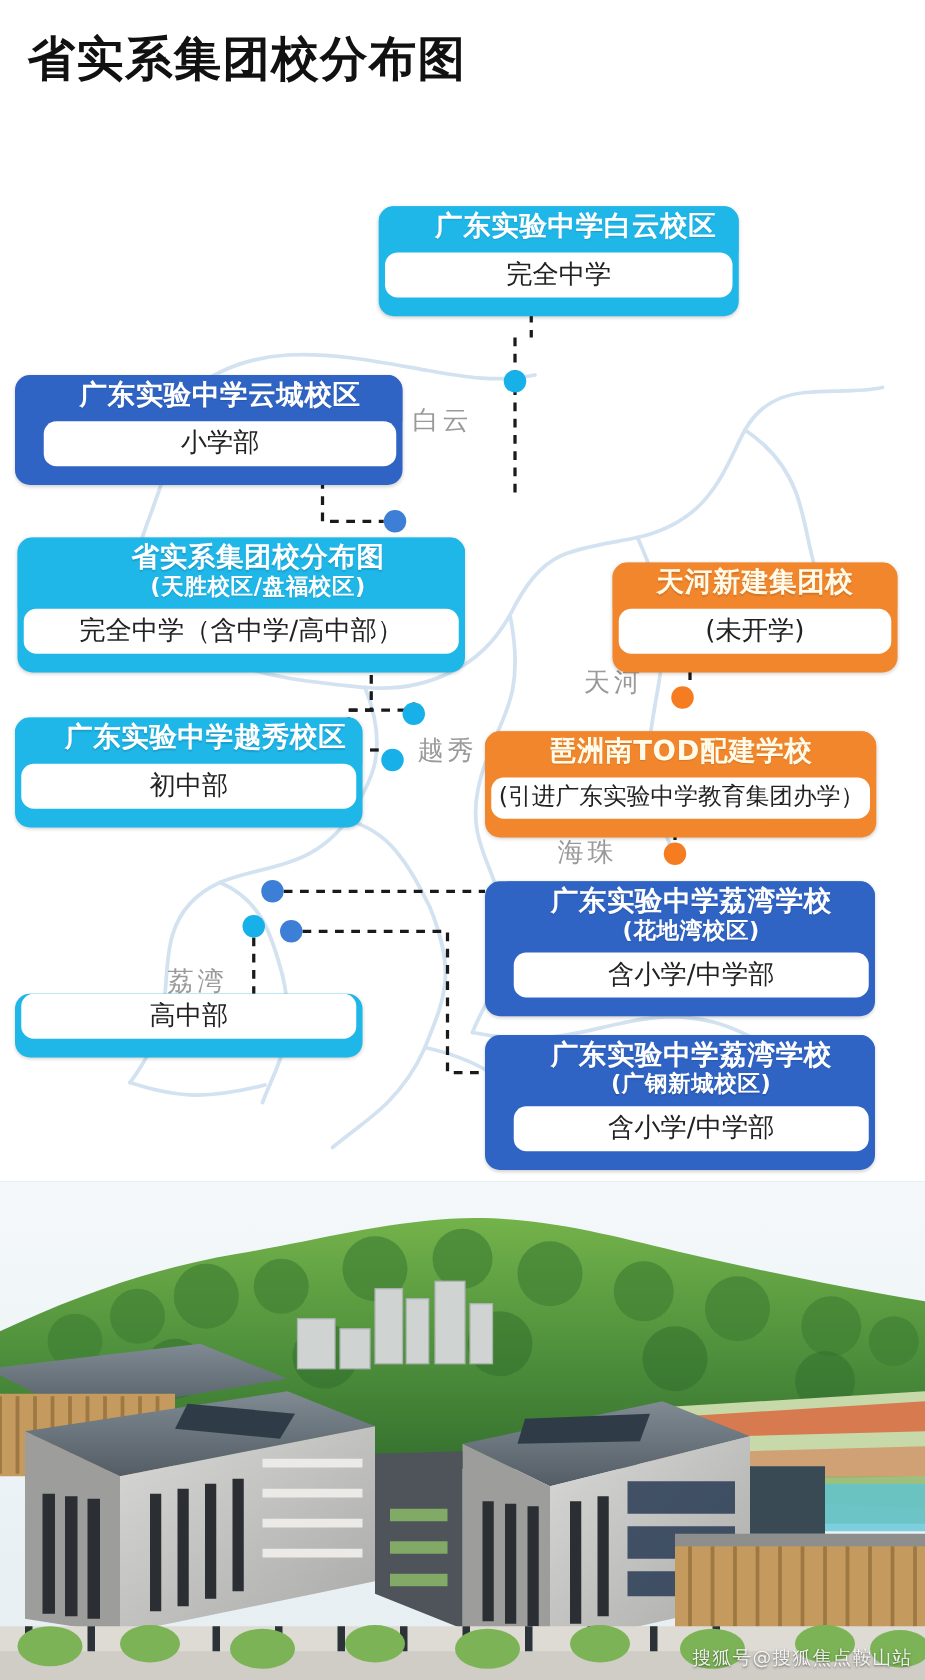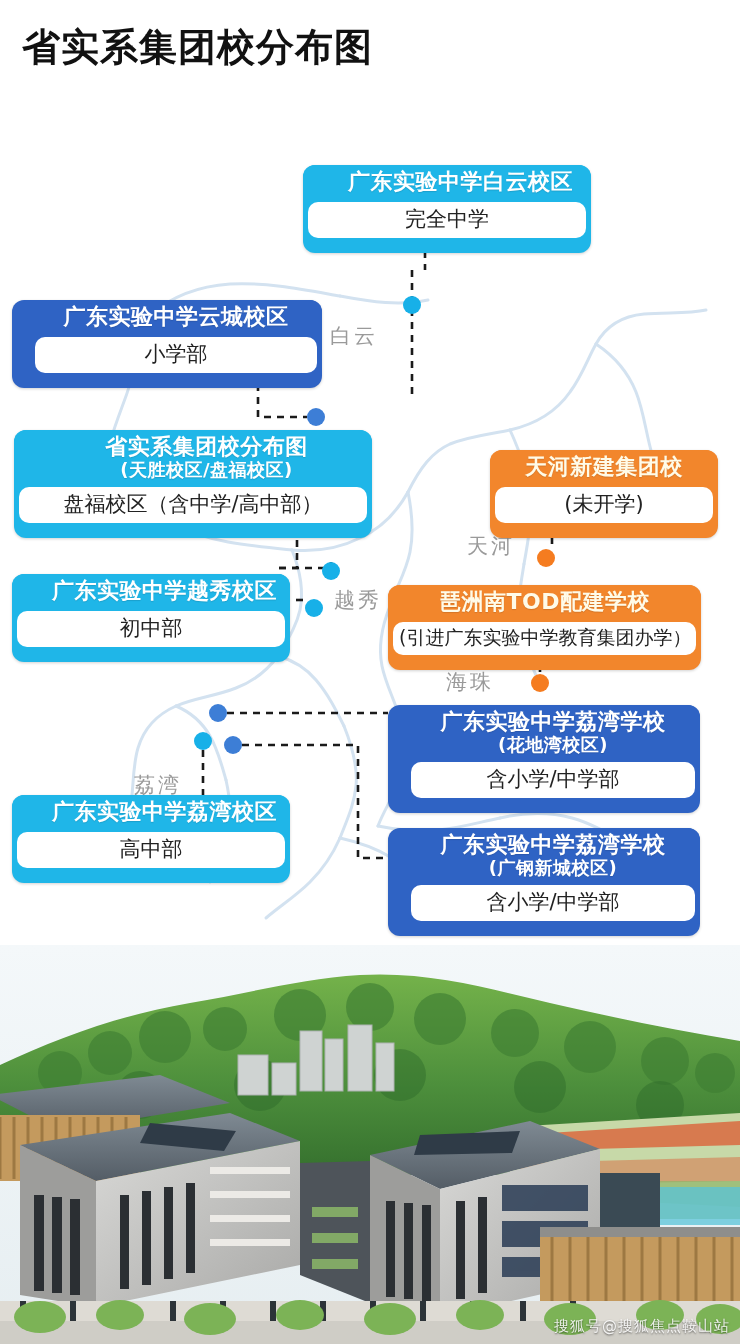--- a/index.html
+++ b/index.html
@@ -194,34 +194,31 @@
       <span class="main">广东实验中学云城校区</span>
     </div>
     <div class="body">小学部</div>
   </div>
 
   <div class="card cyan" id="card-yuexiu-sch">
     <div class="head">
       <span class="main">省实系集团校分布图</span>
       <span class="sub">(天胜校区/盘福校区)</span>
     </div>
-    <div class="body">盘福校区（含中学/高中部）</div>
+    <div class="body">完全中学（含中学/高中部）</div>
   </div>
 
   <div class="card cyan" id="card-yuexiu-camp">
     <div class="head">
       <span class="main">广东实验中学越秀校区</span>
     </div>
     <div class="body">初中部</div>
   </div>
 
   <div class="card cyan" id="card-liwan-camp">
-    <div class="head">
-      <span class="main">广东实验中学荔湾校区</span>
-    </div>
     <div class="body">高中部</div>
   </div>
 
   <div class="card orange" id="card-tianhe">
     <div class="head">
       <span class="main">天河新建集团校</span>
     </div>
     <div class="body">(未开学)</div>
   </div>
 

